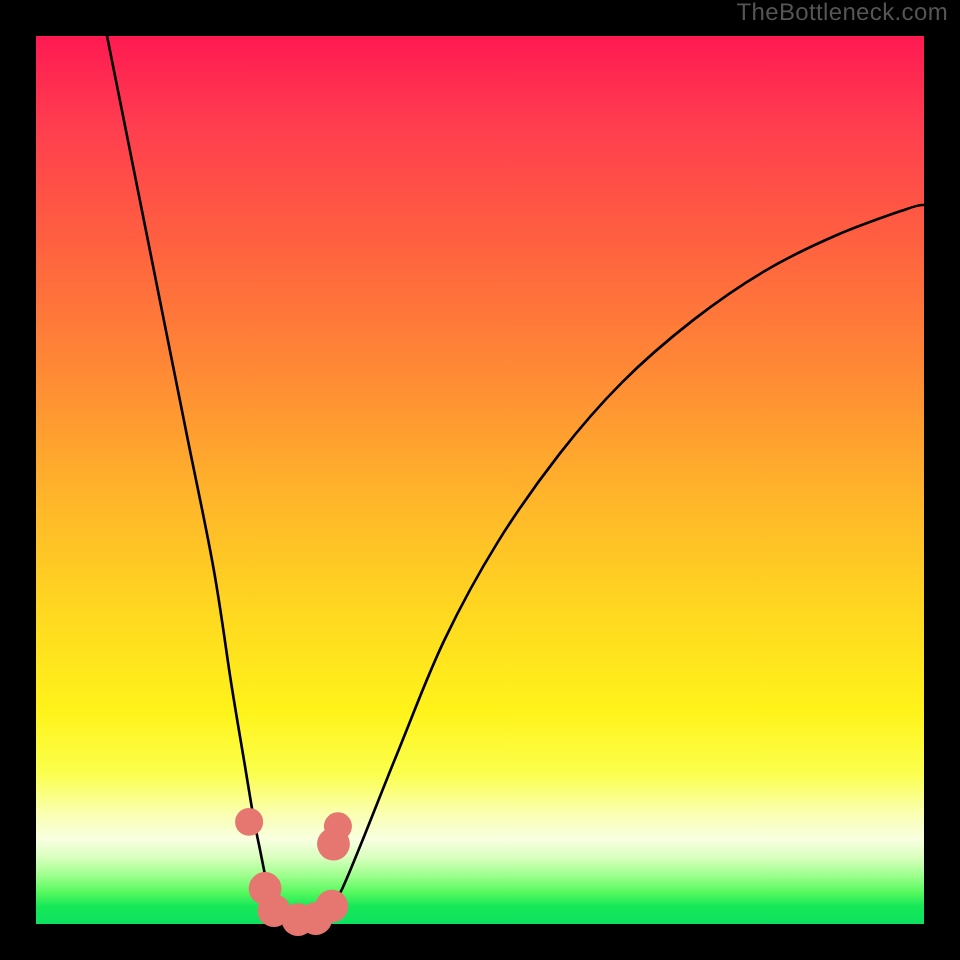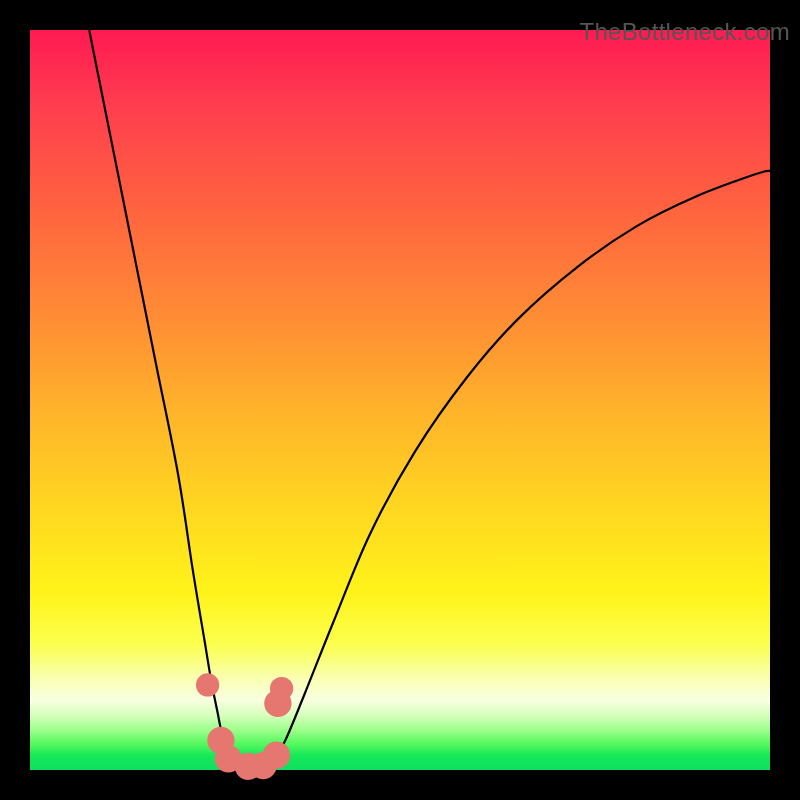--- a/index.html
+++ b/index.html
@@ -38,24 +38,24 @@
       #f8ffe0 90.5%,
       #d9ffbe 92.5%,
       #9fff8e 94.5%,
       #55f85e 96.5%,
       #17e858 98%,
       #0de060 100%
     );
   }
   .watermark {
     position: absolute;
-    top: 18px;
+    top: 0;
     right: 10px;
     color: #555;
-    font-size: 24px;
+    font-size: 20px;
     font-weight: 500;
     letter-spacing: 0.3px;
     user-select: none;
   }
   svg.curves {
     position: absolute;
     left: 0;
     top: 0;
     width: 740px;
     height: 740px;

